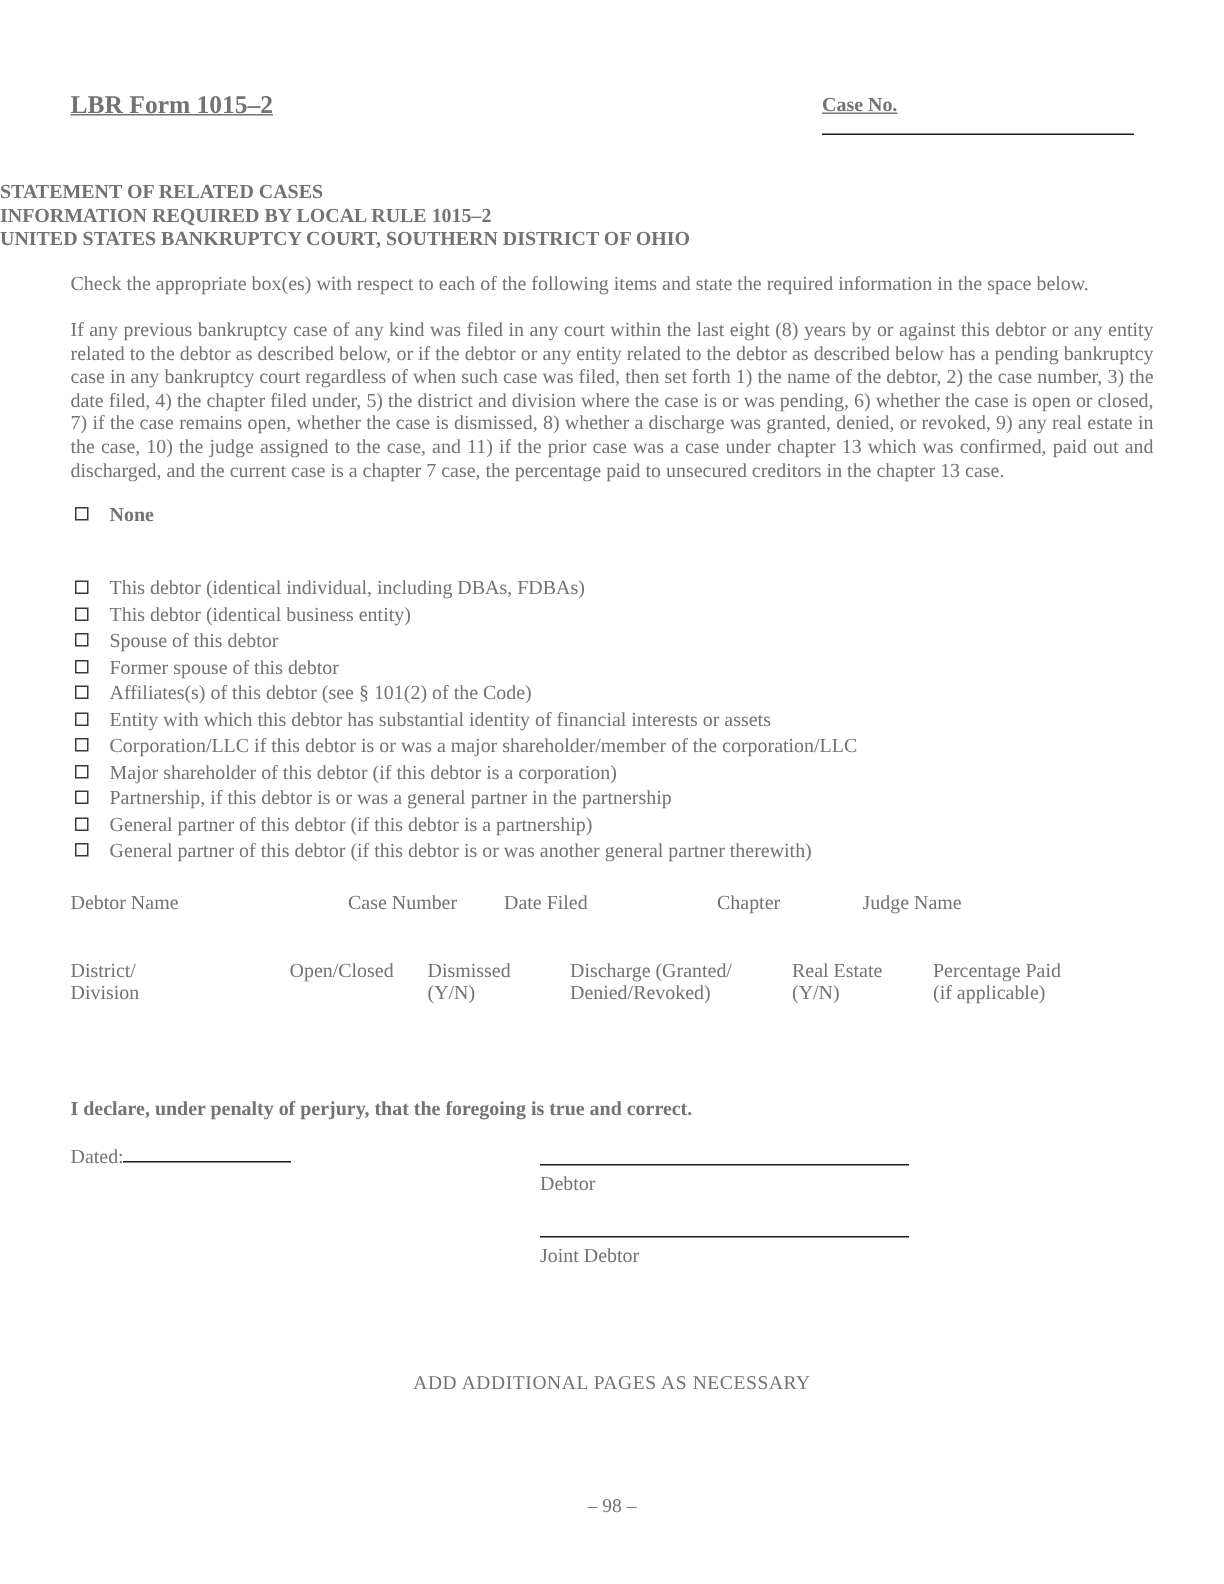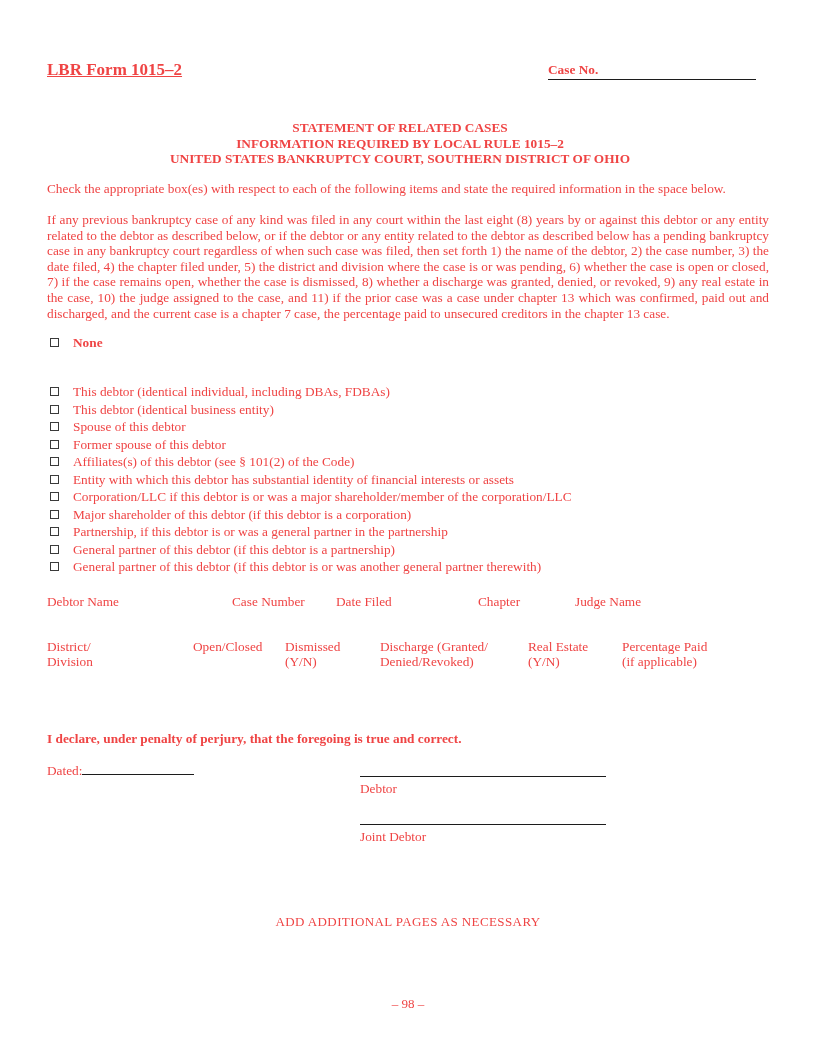--- a/index.html
+++ b/index.html
@@ -5,42 +5,43 @@
   * { margin: 0; padding: 0; box-sizing: border-box; }
   html, body { background: #e8e8e8; }
   .page {
     position: relative;
     width: 816px;
     height: 1056px;
     margin: 0 auto;
     background: #ffffff;
     font-family: "Liberation Serif", serif;
     font-size: 13.3px;
-    color: #ef4444;
+    color: #737373;
     overflow: hidden;
   }
   .abs { position: absolute; }
 
   
   .form-title {
     font-size: 17px;
     font-weight: bold;
     text-decoration: underline;
   }
   .case-no-wrap {
     border-bottom: 1.3px solid #1c1c1c;
     width: 208px;
-    padding-bottom: 1px;
+    padding-bottom: 11px;
     font-weight: bold;
+    text-decoration: underline;
   }
 
   
   .doc-title {
     left: 0; right: 16px;
-    text-align: center;
+    text-align: left;
     font-weight: bold;
     line-height: 15.6px;
   }
 
   .para { left: 47px; width: 722px; line-height: 15.6px; }
   .justified { text-align: justify; }
 
   
   .check-row { display: flex; align-items: flex-start; margin-bottom: 2.6px; line-height: 14.9px; }
   .cb {

